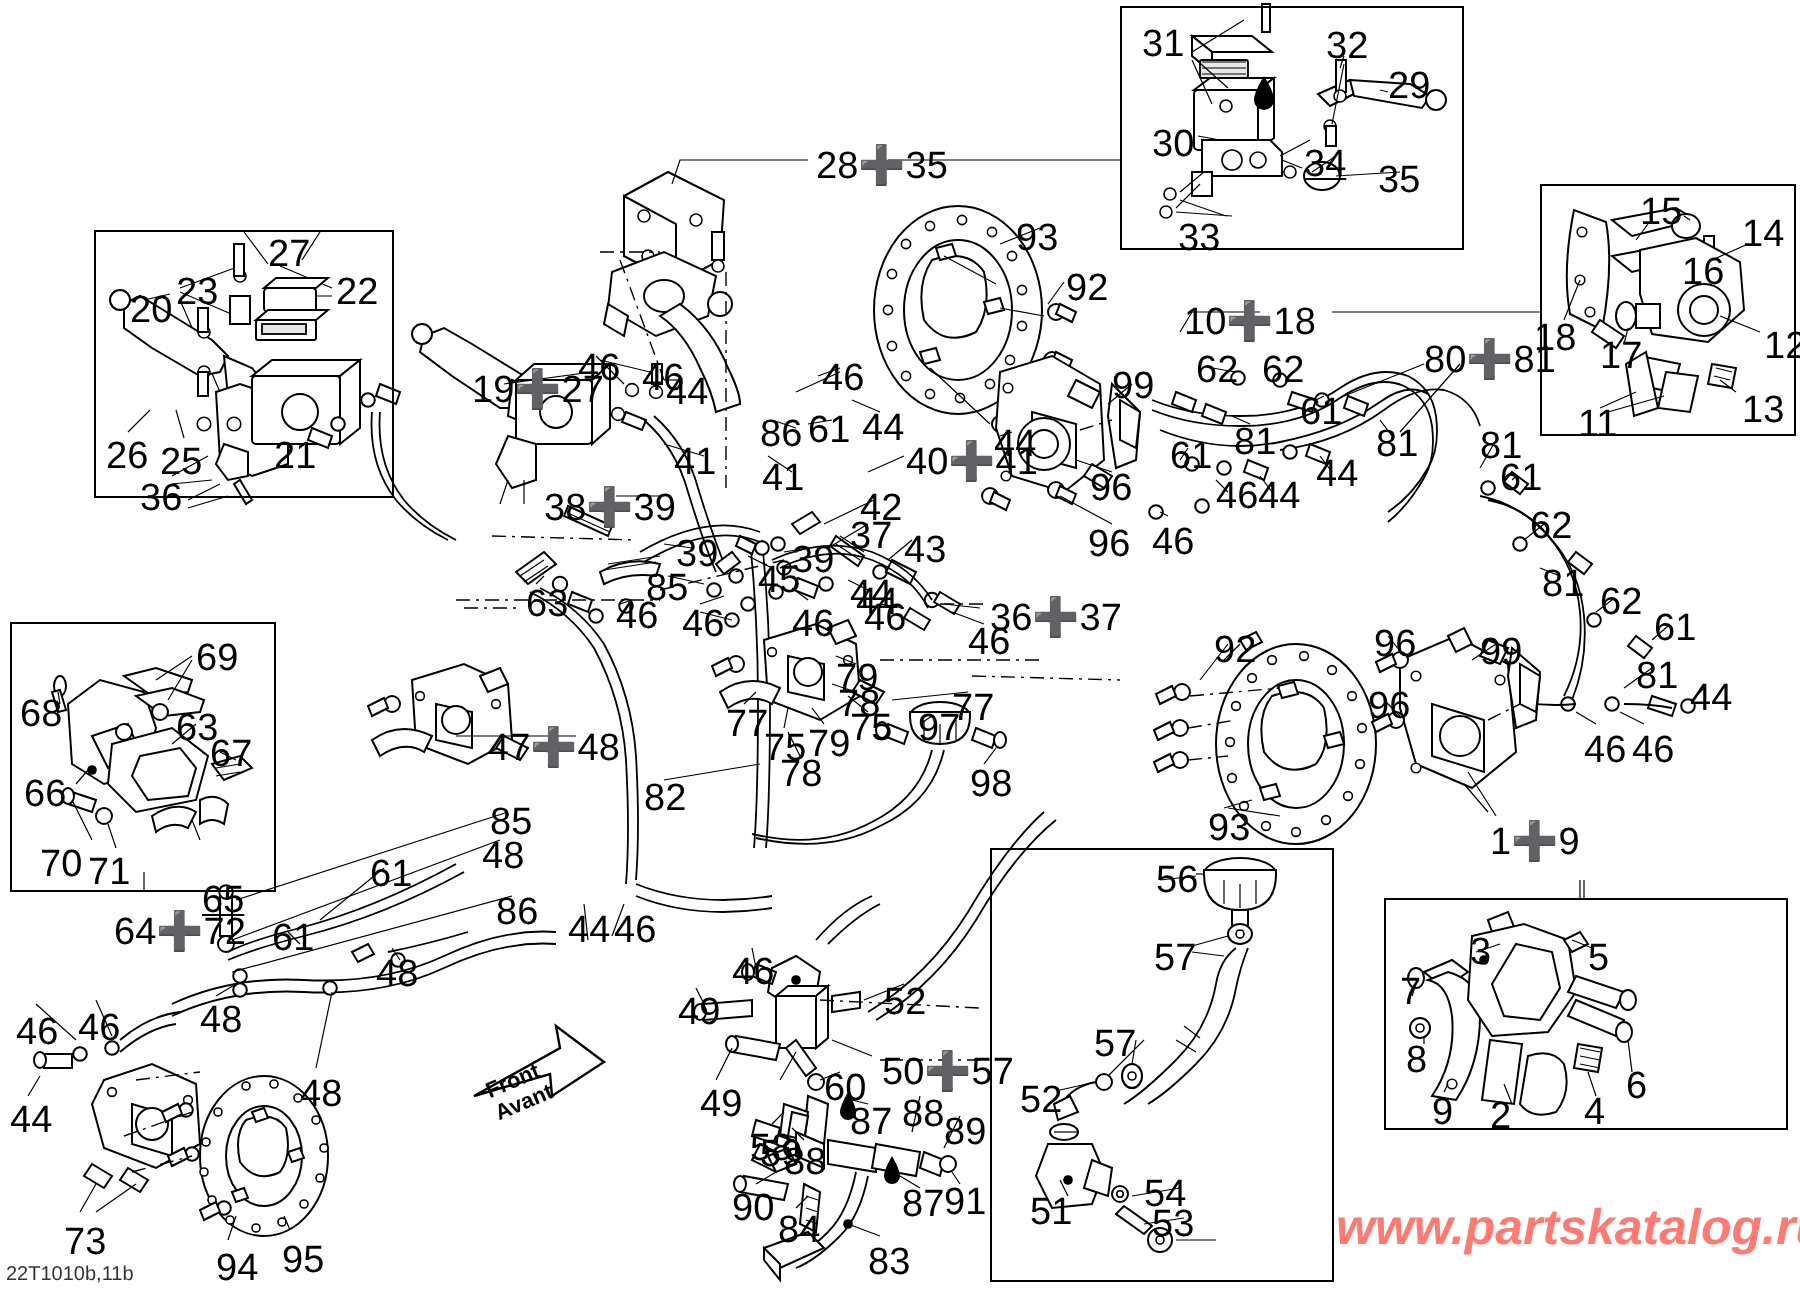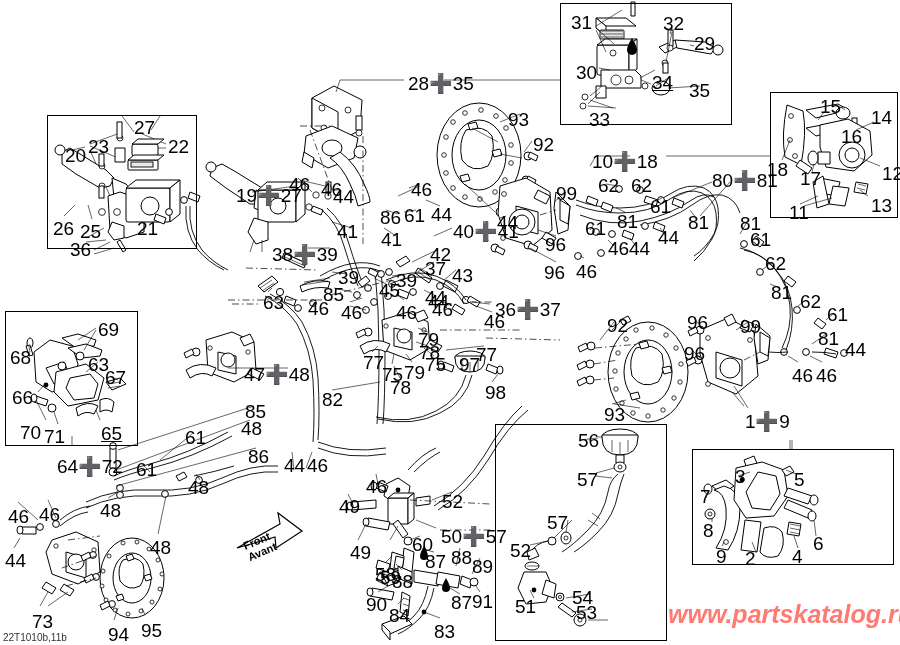--- a/index.html
+++ b/index.html
@@ -865,21 +865,21 @@
       <div class="lbl big" style="left: 248px; top: 447px;">86</div>
       <div class="lbl big" style="left: 284px; top: 456px;">44</div>
       <div class="lbl big" style="left: 307px; top: 456px;">46</div>
       <div class="lbl big" style="left: 98px; top: 320px;">69</div>
       <div class="lbl big" style="left: 10px; top: 348px;">68</div>
       <div class="lbl big" style="left: 88px; top: 355px;">63</div>
       <div class="lbl big" style="left: 105px; top: 368px;">67</div>
       <div class="lbl big" style="left: 12px; top: 388px;">66</div>
       <div class="lbl big" style="left: 20px; top: 423px;">70</div>
       <div class="lbl big" style="left: 44px; top: 427px;">71</div>
-      <div class="lbl big" style="left: 101px; top: 424px; text-decoration: underline;">65</div>
+      <div class="lbl big" style="left: 101px; top: 441px; text-decoration: underline;">65</div>
       <div class="lbl big" style="left: 57px; top: 457px;">64➕72</div>
       <div class="lbl big" style="left: 185px; top: 428px;">61</div>
       <div class="lbl big" style="left: 188px; top: 478px;">48</div>
       <div class="lbl big" style="left: 136px; top: 460px;">61</div>
       <div class="lbl big" style="left: 100px; top: 501px;">48</div>
       <div class="lbl big" style="left: 150px; top: 538px;">48</div>
       <div class="lbl big" style="left: 8px; top: 507px;">46</div>
       <div class="lbl big" style="left: 39px; top: 505px;">46</div>
       <div class="lbl big" style="left: 5px; top: 551px;">44</div>
       <div class="lbl big" style="left: 32px; top: 612px;">73</div>

